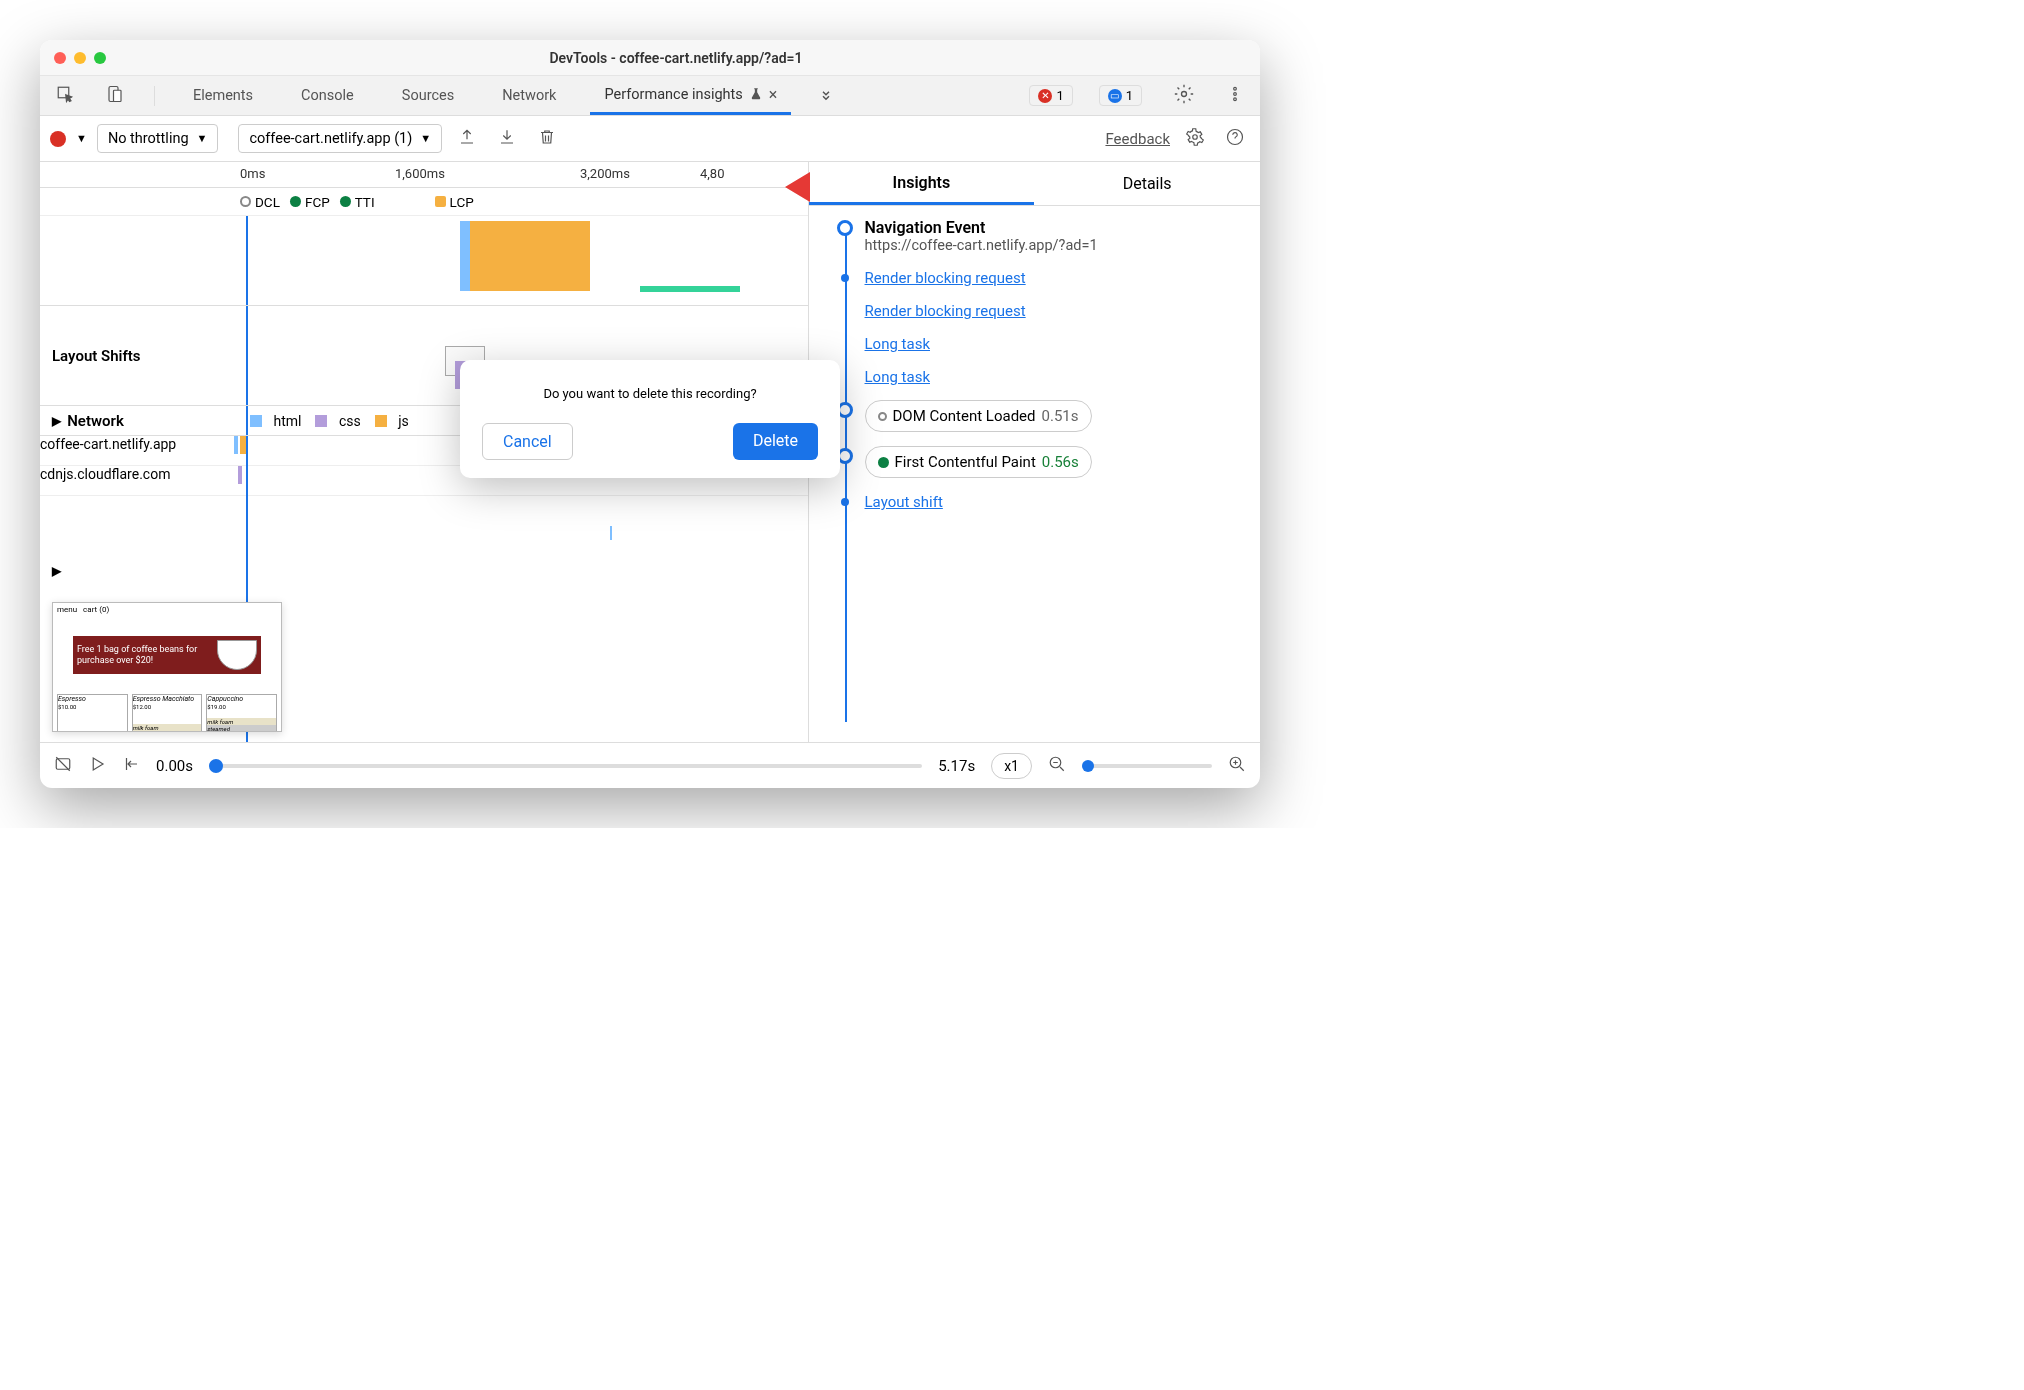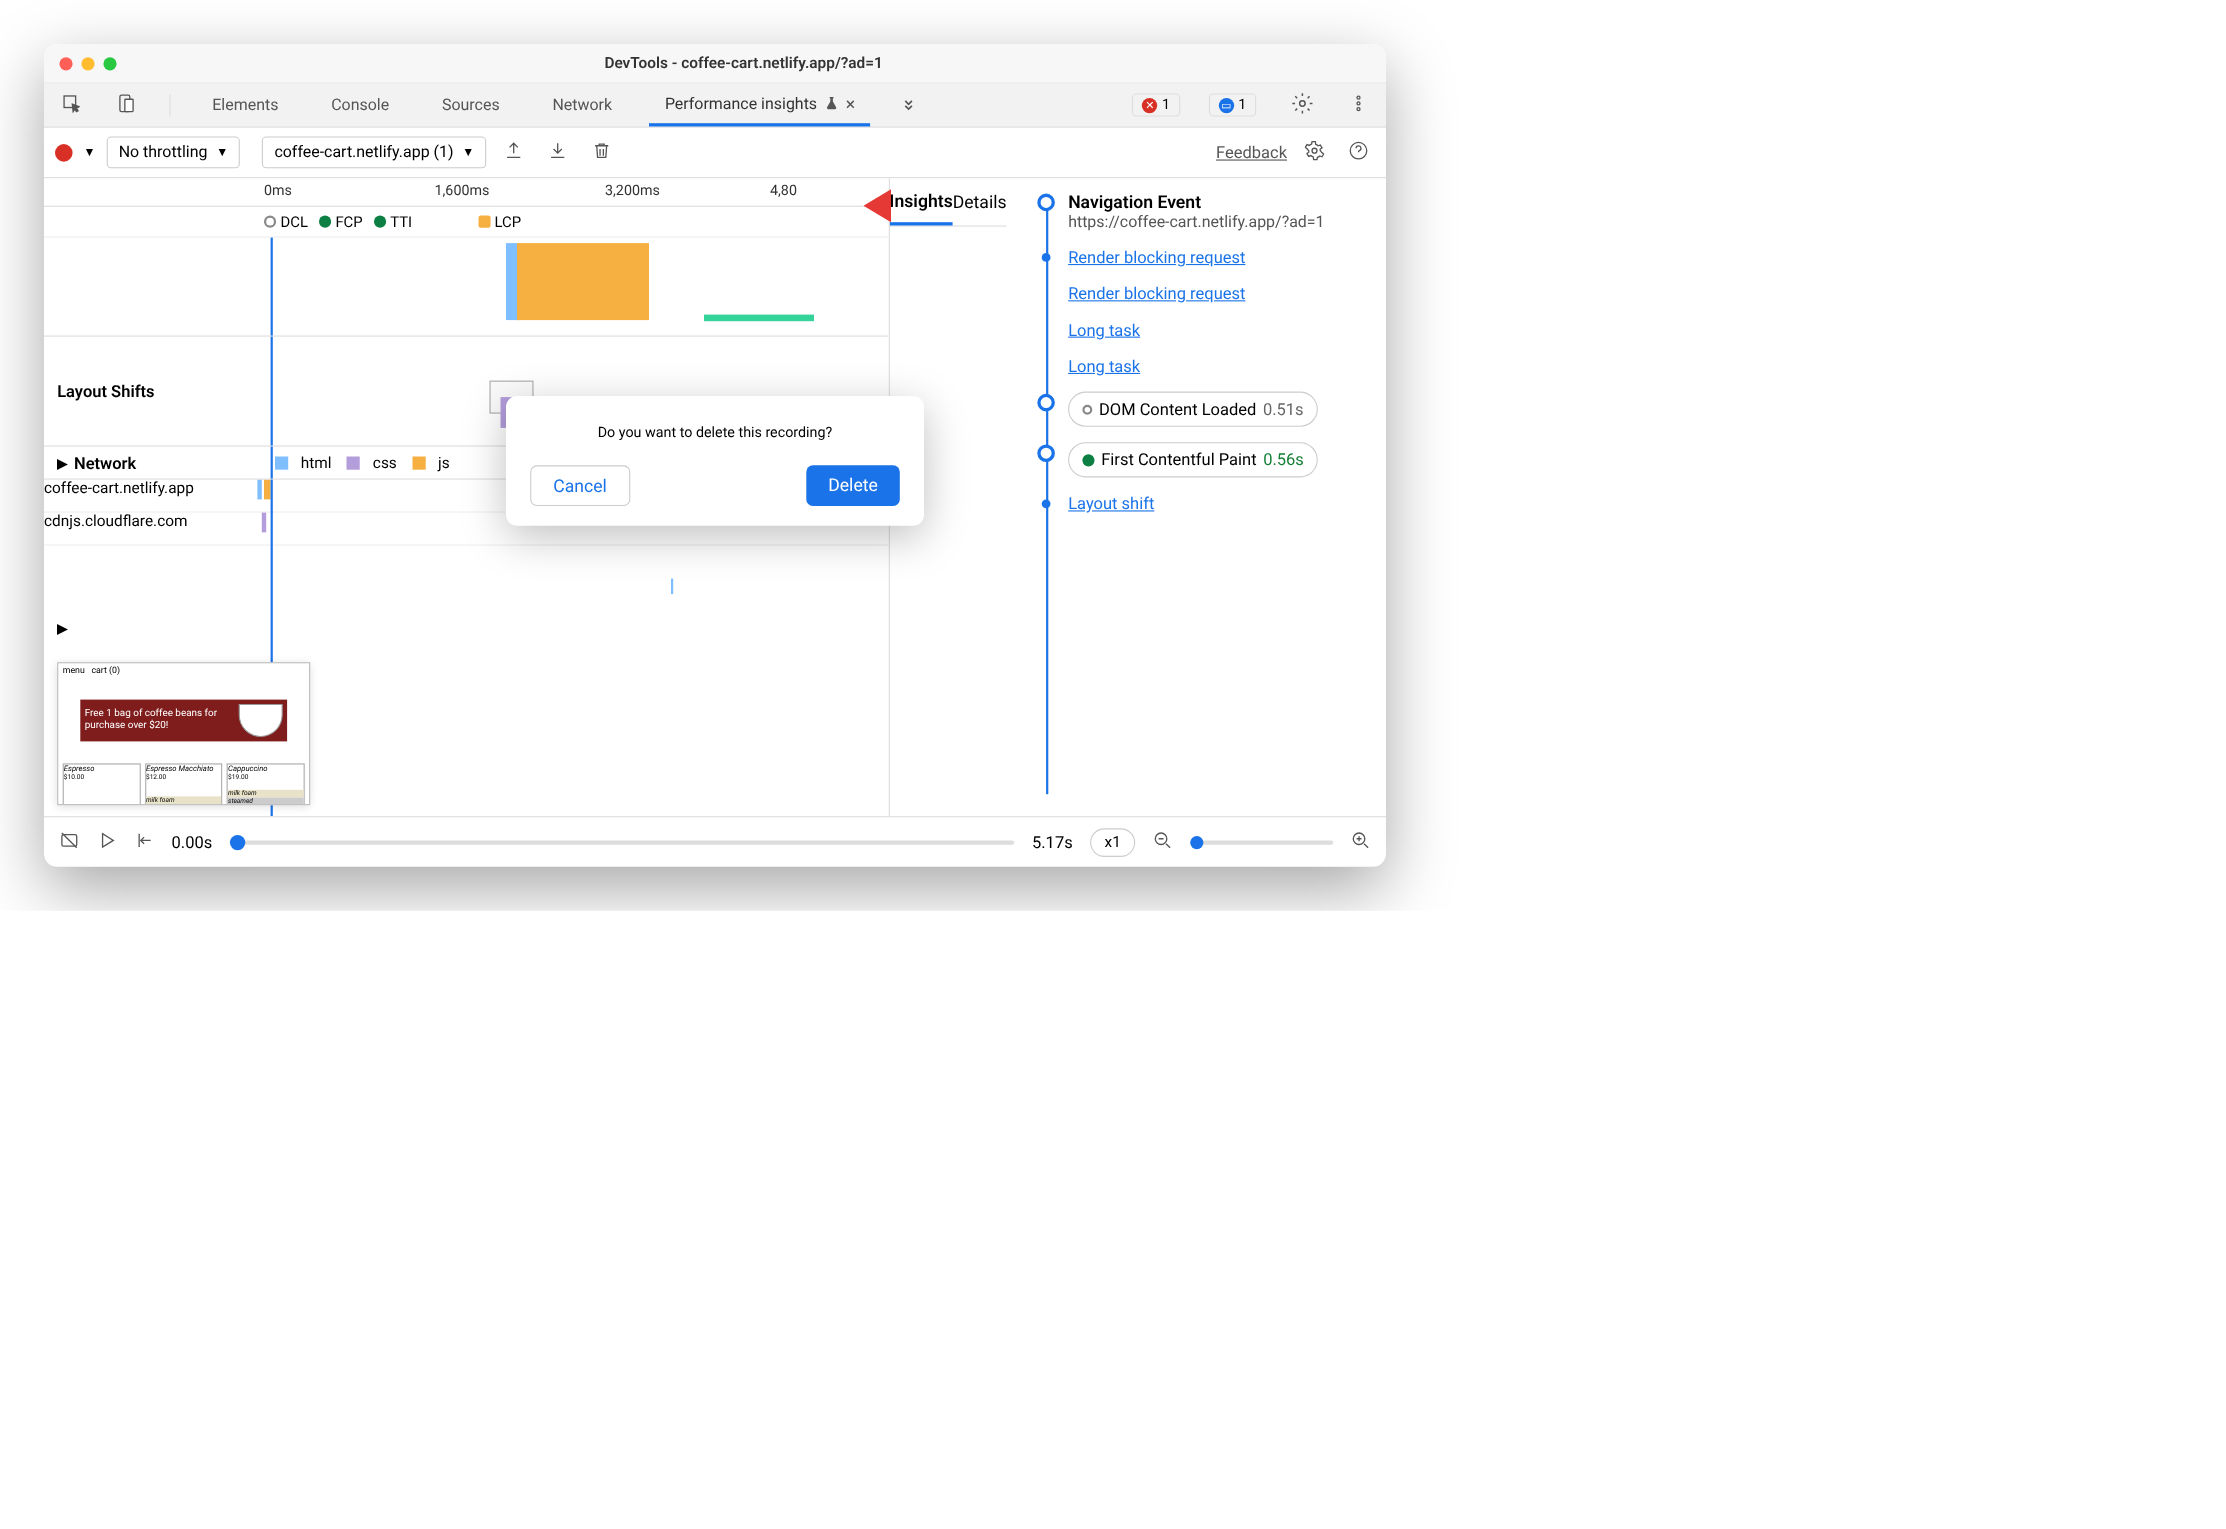--- a/index.html
+++ b/index.html
@@ -31,21 +31,21 @@
 .toolbar { height: 46px; display: flex; align-items: center; padding: 0 10px; border-bottom: 1px solid #ddd; gap: 10px; }
 .recbtn { width: 16px; height:16px; background:#d93025; border-radius:50%; }
 .dropdown { display:flex; align-items:center; padding:5px 10px; border:1px solid #ccc; border-radius:4px; font-size:14.5px; gap:8px; cursor:pointer; }
 .toolbar .iconbtn { padding: 6px; color: #555; cursor:pointer; }
 .toolbar .link { color:#555; text-decoration:underline; font-size:15px; cursor:pointer; }
 .toolbar .spacer { flex:1; }
 
 
 .main { display:flex; height: 580px; }
 .left { flex: 1.7; border-right:1px solid #ddd; display:flex; flex-direction:column; overflow:hidden; }
-.right { flex: 1; display:flex; flex-direction:row; }
+.right { flex: 1; display:flex; flex-direction:column; }
 
 
 .time-header { height: 26px; border-bottom:1px solid #ddd; display:flex; position:relative; font-size:13px; color:#333; padding-left:200px; }
 .time-header .tick { position:absolute; top:4px; }
 .legend-row { height:28px; display:flex; align-items:center; padding-left:200px; font-size:13.5px; gap:10px; border-bottom:1px solid #eee; position:relative; }
 .leg { display:flex; align-items:center; gap:4px; }
 .leg .sw { width:11px; height:11px; border-radius:50%; }
 
 
 .track-area { position:relative; flex:1; }
@@ -197,21 +197,21 @@
           <path d="M9 9a3 3 0 1 1 4 3c-1 .5-1 1-1 2M12 18h0"></path>
         </svg></span>
   </div>
 
   <div class="main">
     <div class="left">
 
       <div class="time-header">
         <span class="tick" style="left:200px">0ms</span>
         <span class="tick" style="left:355px">1,600ms</span>
-        <span class="tick" style="left:510px">3,200ms</span>
+        <span class="tick" style="left:540px">3,200ms</span>
         <span class="tick" style="left:660px">4,80</span>
       </div>
 
       <div class="legend-row">
         <div class="leg">
             <span class="sw" style="border:2px solid #888;background:#fff"></span>
             <span>DCL</span>
           </div>
         <div class="leg">
             <span class="sw" style="background:#0c8043"></span>

